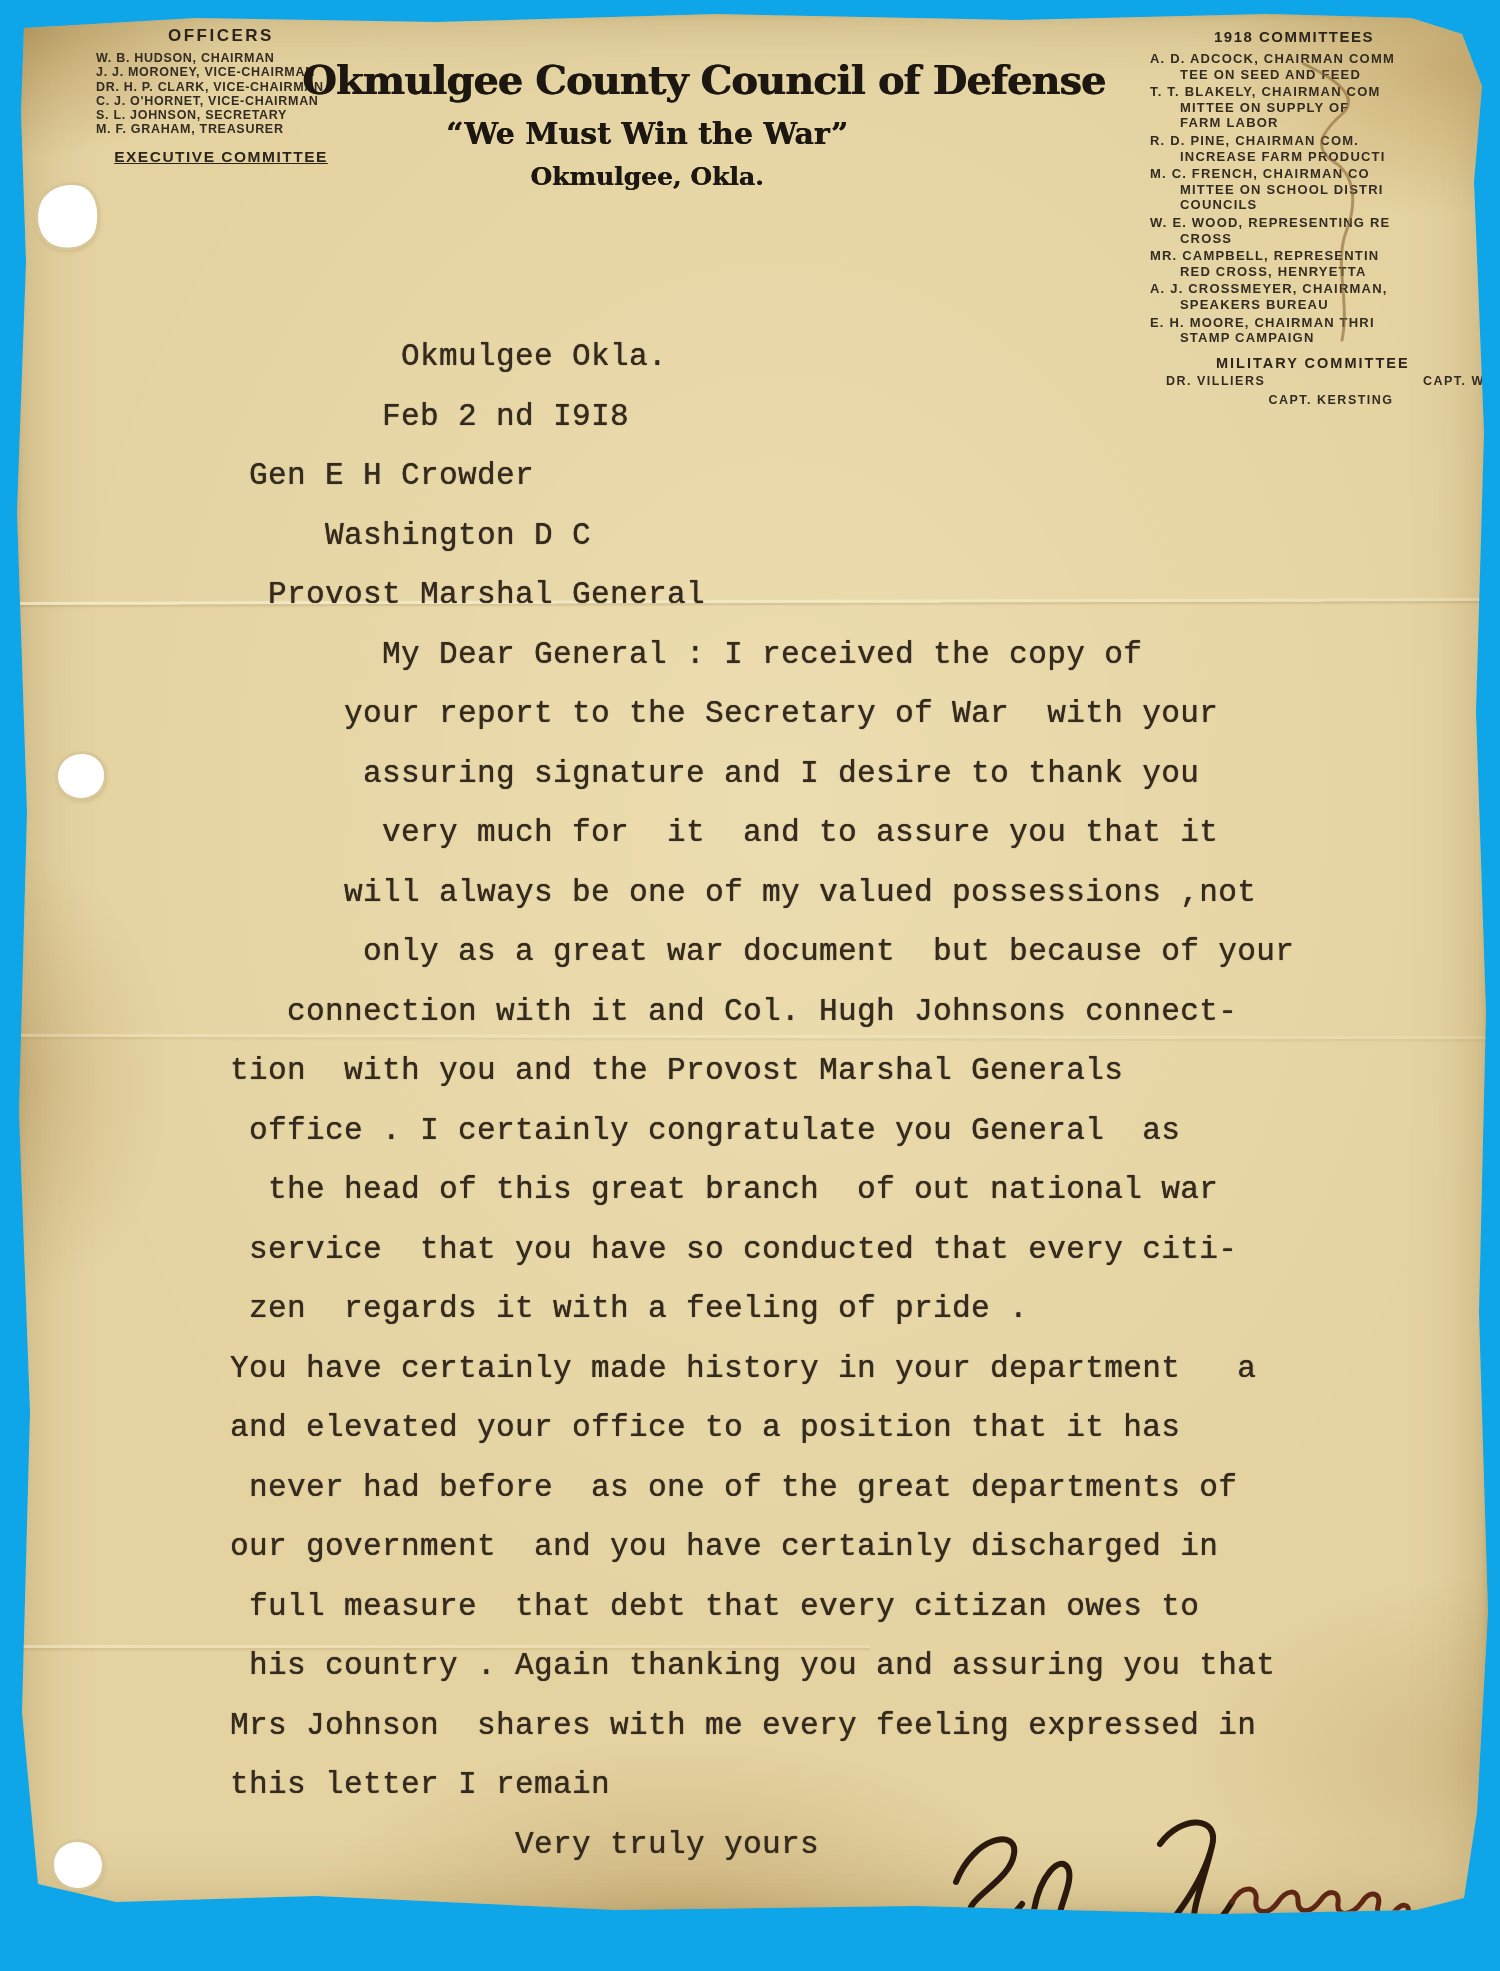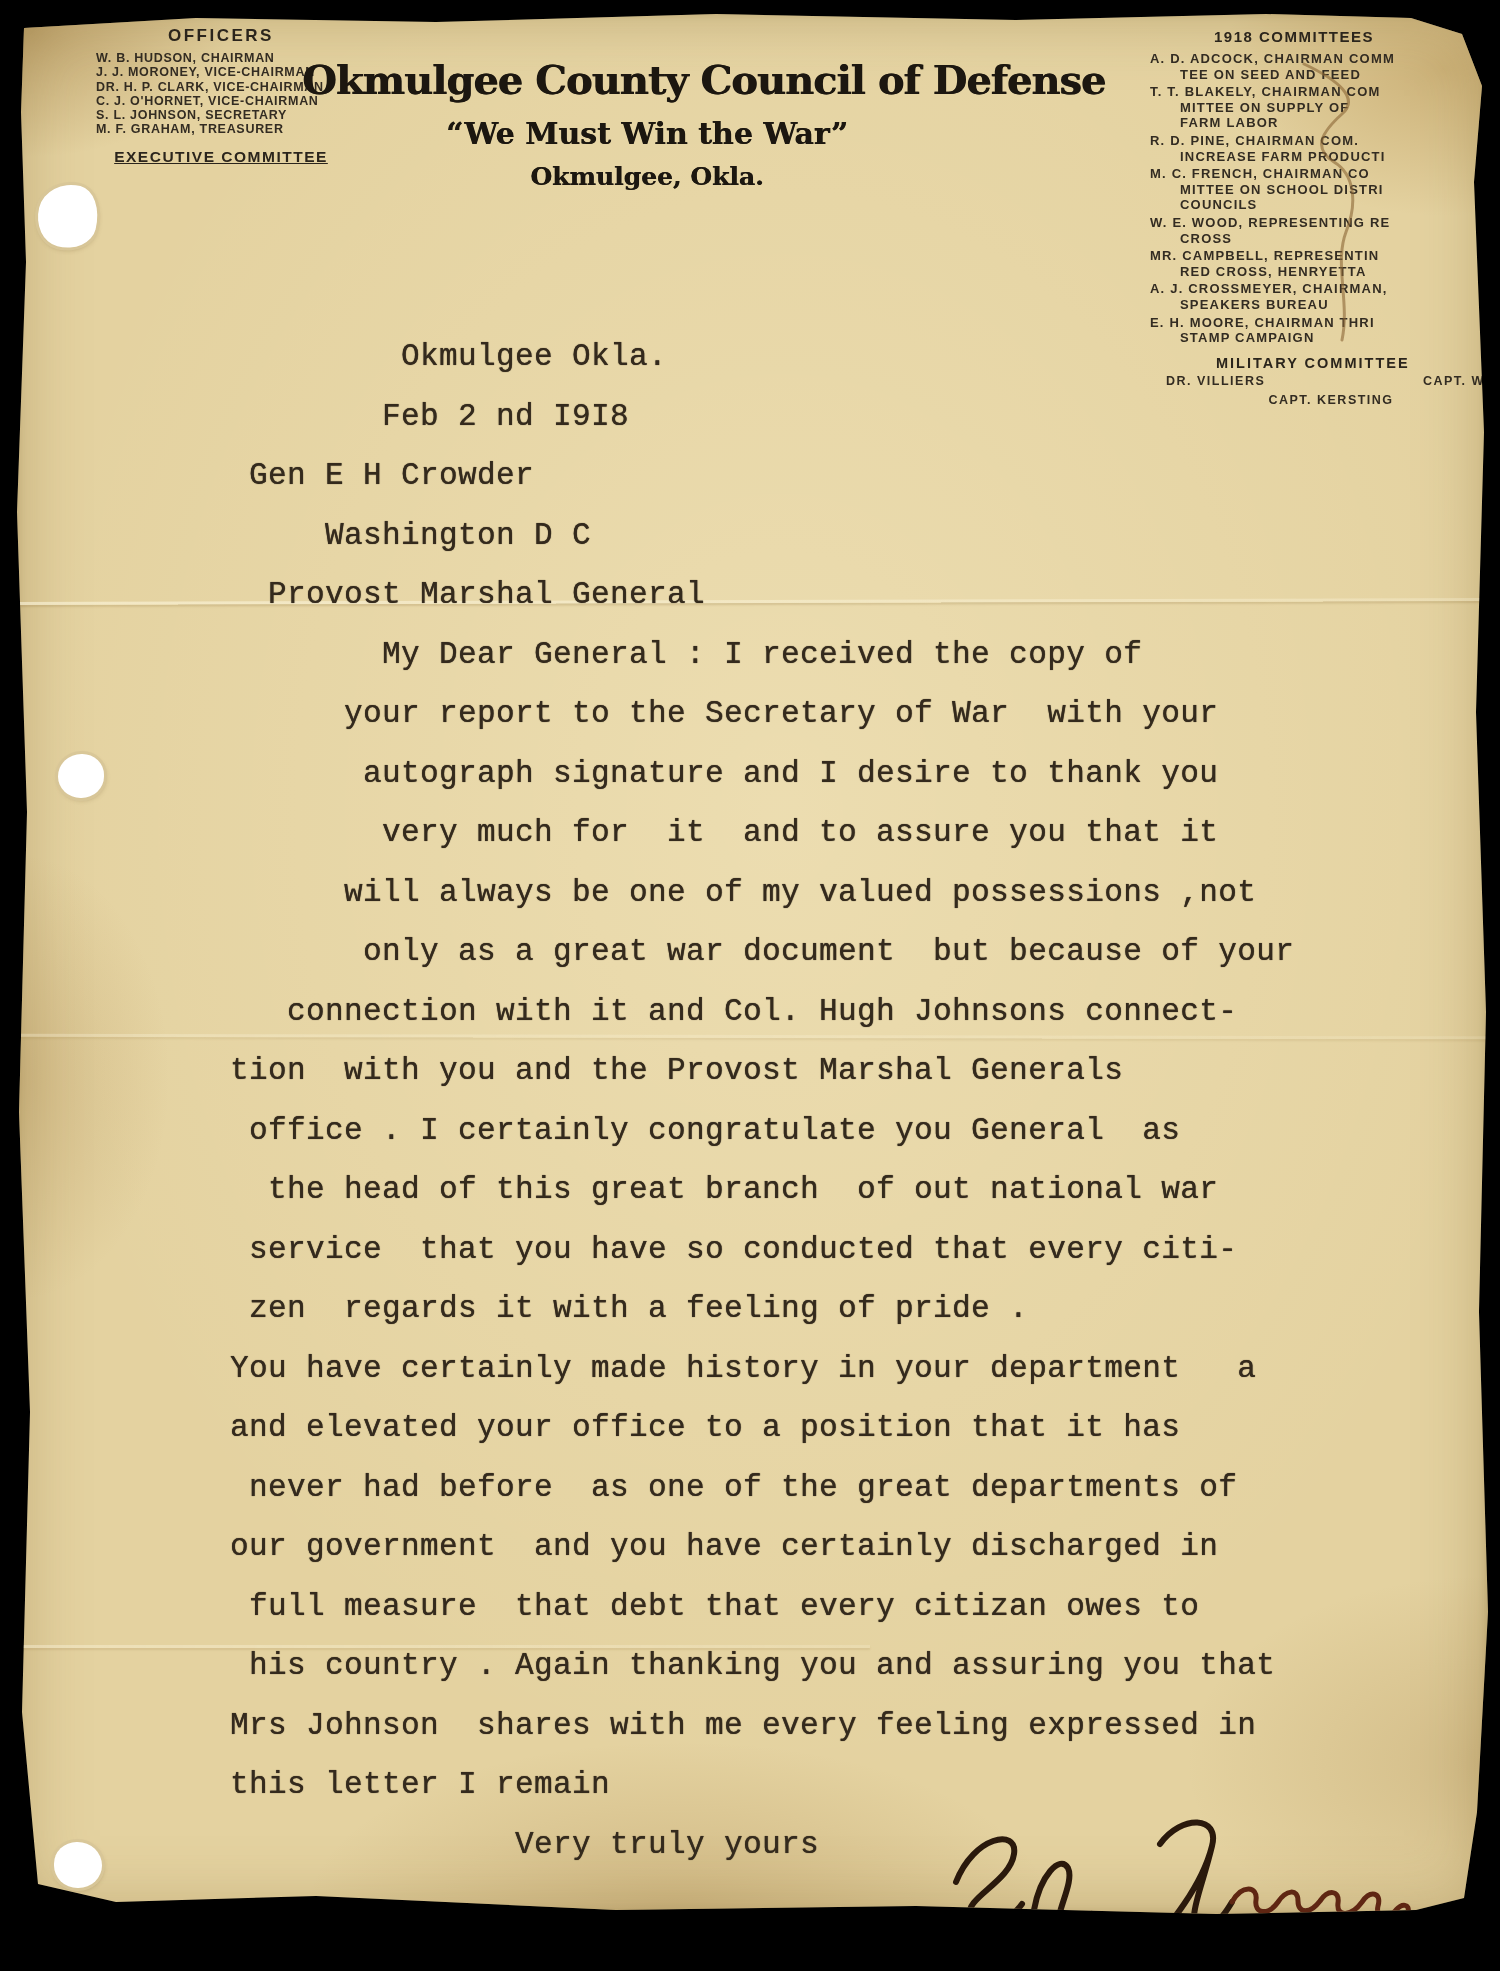--- a/index.html
+++ b/index.html
@@ -1,19 +1,19 @@
 <!DOCTYPE html>
 <html><head>
 <meta charset="utf-8">
 <title>Scanned Letter</title>
 <style>
   html,body{margin:0;padding:0;background:#ffffff;}
   .page{
     position:relative;width:1500px;height:1971px;margin:0 auto;
-    background:#000000;overflow:hidden;
+    background:#0ea5e9;overflow:hidden;
     font-family:"Liberation Sans", sans-serif;
   }
   
   .paper{
     position:absolute;left:16px;top:12px;width:1472px;height:1902px;
     background-color:#e4d2a0;
     background-image:
       radial-gradient(ellipse 320px 210px at 97% 3%, rgba(166,126,58,.38), transparent 70%),
       radial-gradient(ellipse 280px 180px at 1% 1%, rgba(140,100,40,.38), transparent 70%),
       radial-gradient(ellipse 220px 320px at 0% 56%, rgba(150,110,50,.22), transparent 70%),
@@ -161,21 +161,21 @@
     </div>
 
     <div class="typed-body" id="typed-body">
         <div class="typed-line">         Okmulgee Okla.</div>
         <div class="typed-line">        Feb 2 nd I9I8</div>
         <div class="typed-line"> Gen E H Crowder</div>
         <div class="typed-line">     Washington D C</div>
         <div class="typed-line">  Provost Marshal General</div>
         <div class="typed-line">        My Dear General : I received the copy of</div>
         <div class="typed-line">      your report to the Secretary of War  with your</div>
-        <div class="typed-line">       autograph signature and I desire to thank you</div>
+        <div class="typed-line">       assuring signature and I desire to thank you</div>
         <div class="typed-line">        very much for  it  and to assure you that it</div>
         <div class="typed-line">      will always be one of my valued possessions ,not</div>
         <div class="typed-line">       only as a great war document  but because of your</div>
         <div class="typed-line">   connection with it and Col. Hugh Johnsons connect-</div>
         <div class="typed-line">tion  with you and the Provost Marshal Generals</div>
         <div class="typed-line"> office . I certainly congratulate you General  as</div>
         <div class="typed-line">  the head of this great branch  of out national war</div>
         <div class="typed-line"> service  that you have so conducted that every citi-</div>
         <div class="typed-line"> zen  regards it with a feeling of pride .</div>
         <div class="typed-line">You have certainly made history in your department   a</div>

